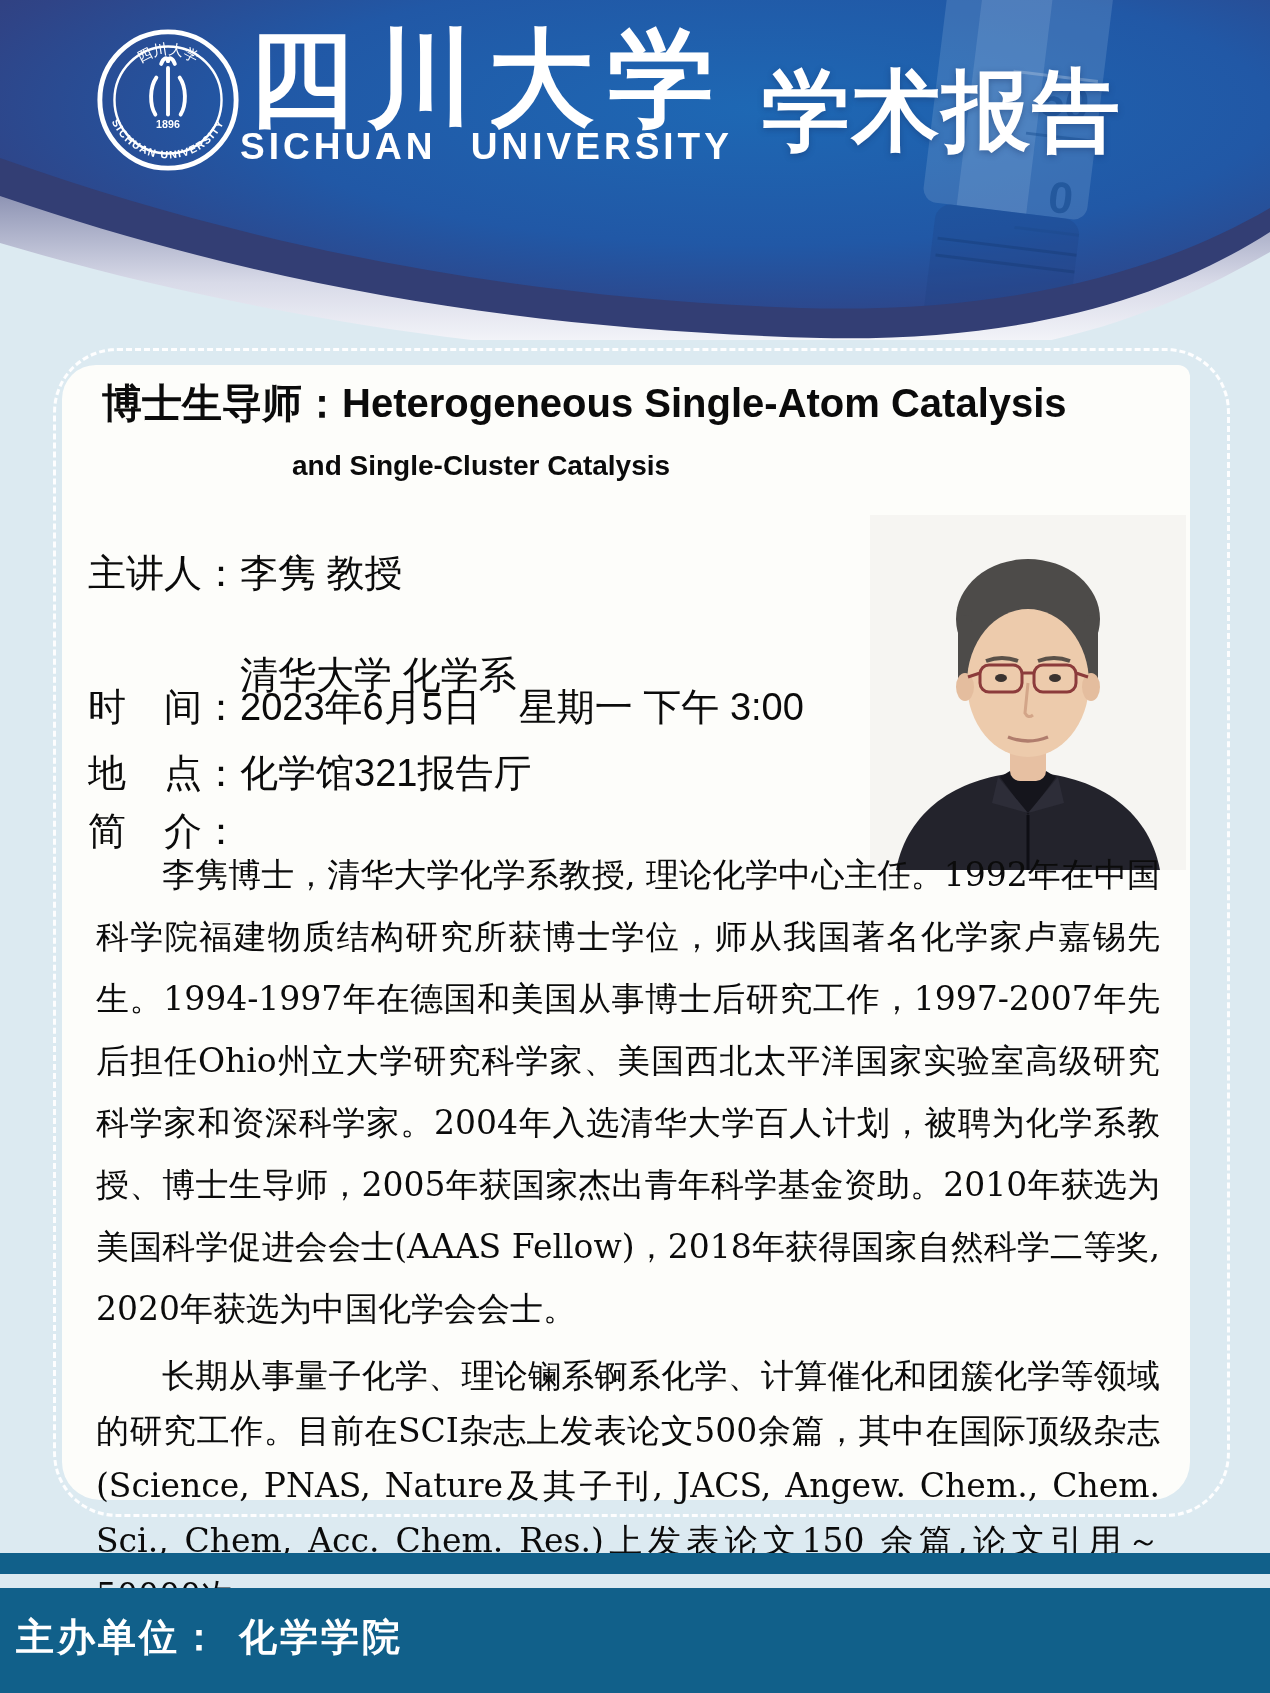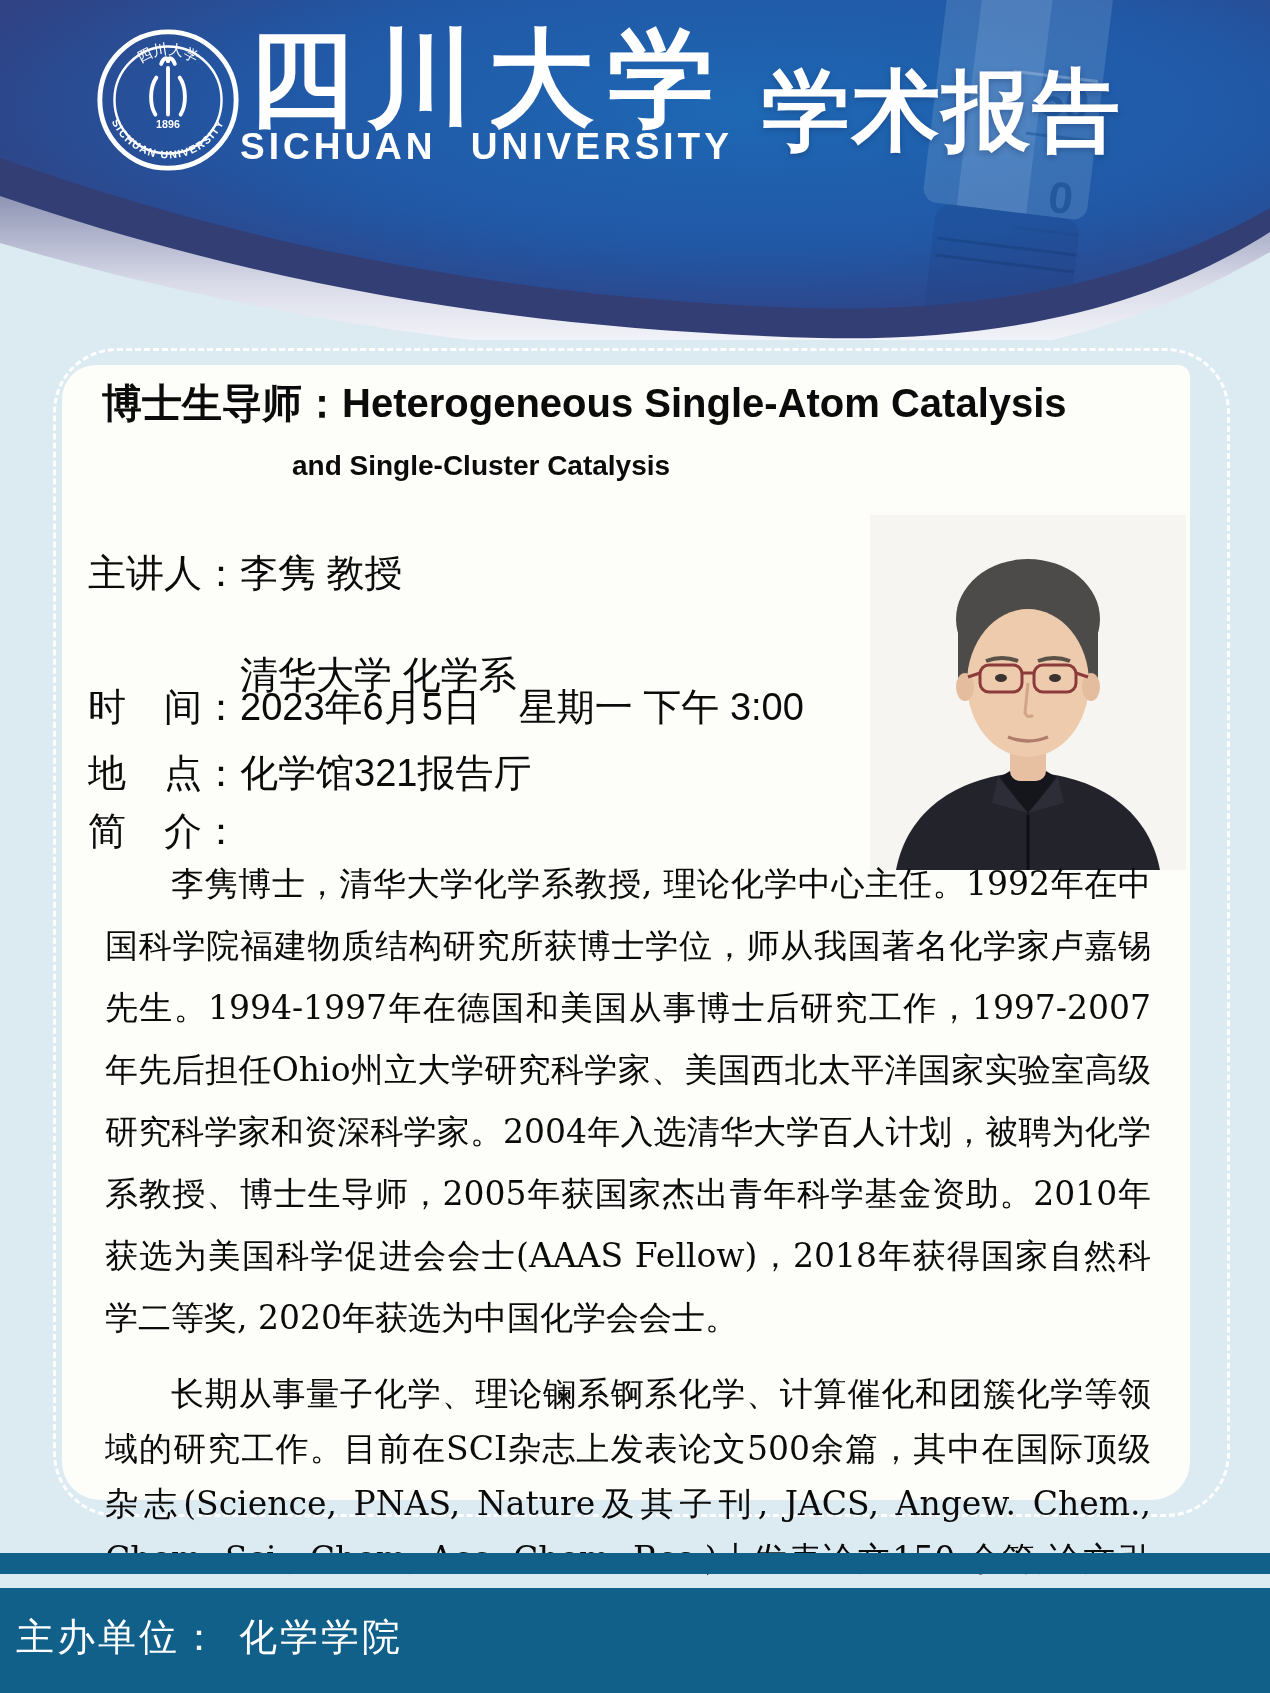--- a/index.html
+++ b/index.html
@@ -25,26 +25,26 @@
   .title-l2{position:absolute;left:292px;top:450px;font-size:28px;font-weight:bold;color:#0b0b0b;white-space:nowrap;}
   .info{position:absolute;left:88px;font-size:38px;font-weight:normal;color:#0b0b0b;white-space:nowrap;}
   .speaker{top:548px;}
   .affil{top:650px;left:240px;}
   .time{top:682px;}
   .venue{top:748px;}
   .biolabel{top:806px;}
   .photo{position:absolute;left:870px;top:515px;width:316px;height:355px;}
   .bio{position:absolute;left:88px;top:836px;width:1080px;color:#0b0b0b;
        font-family:"DejaVu Serif",serif;font-size:33px;}
-  .bio p{margin:17px;text-align:justify;text-indent:2em;line-height:62px;}
+  .bio p{margin:8px;text-align:justify;text-indent:2em;line-height:62px;}
   .bio p.p2{line-height:55px;}
   
   .stripe{position:absolute;left:0;top:1553px;width:1270px;height:21px;background:#11608a;}
   .footerbar{position:absolute;left:0;top:1588px;width:1270px;height:105px;background:#11608a;}
-  .footerbar .org-line{position:absolute;left:16px;top:24px;color:#fff;font-weight:normal;
+  .footerbar .org-line{position:absolute;left:16px;top:24px;color:#fff;font-weight:bold;
        font-family:"DejaVu Serif",serif;font-size:38px;letter-spacing:3px;white-space:nowrap;text-align:center;}
   .footerbar .org{margin-left:18px;}
 </style>
 </head>
 <body>
 
 <div class="page">
 
   <div class="header">
     <svg class="bg" width="1270" height="340" viewBox="0 0 1270 340">

